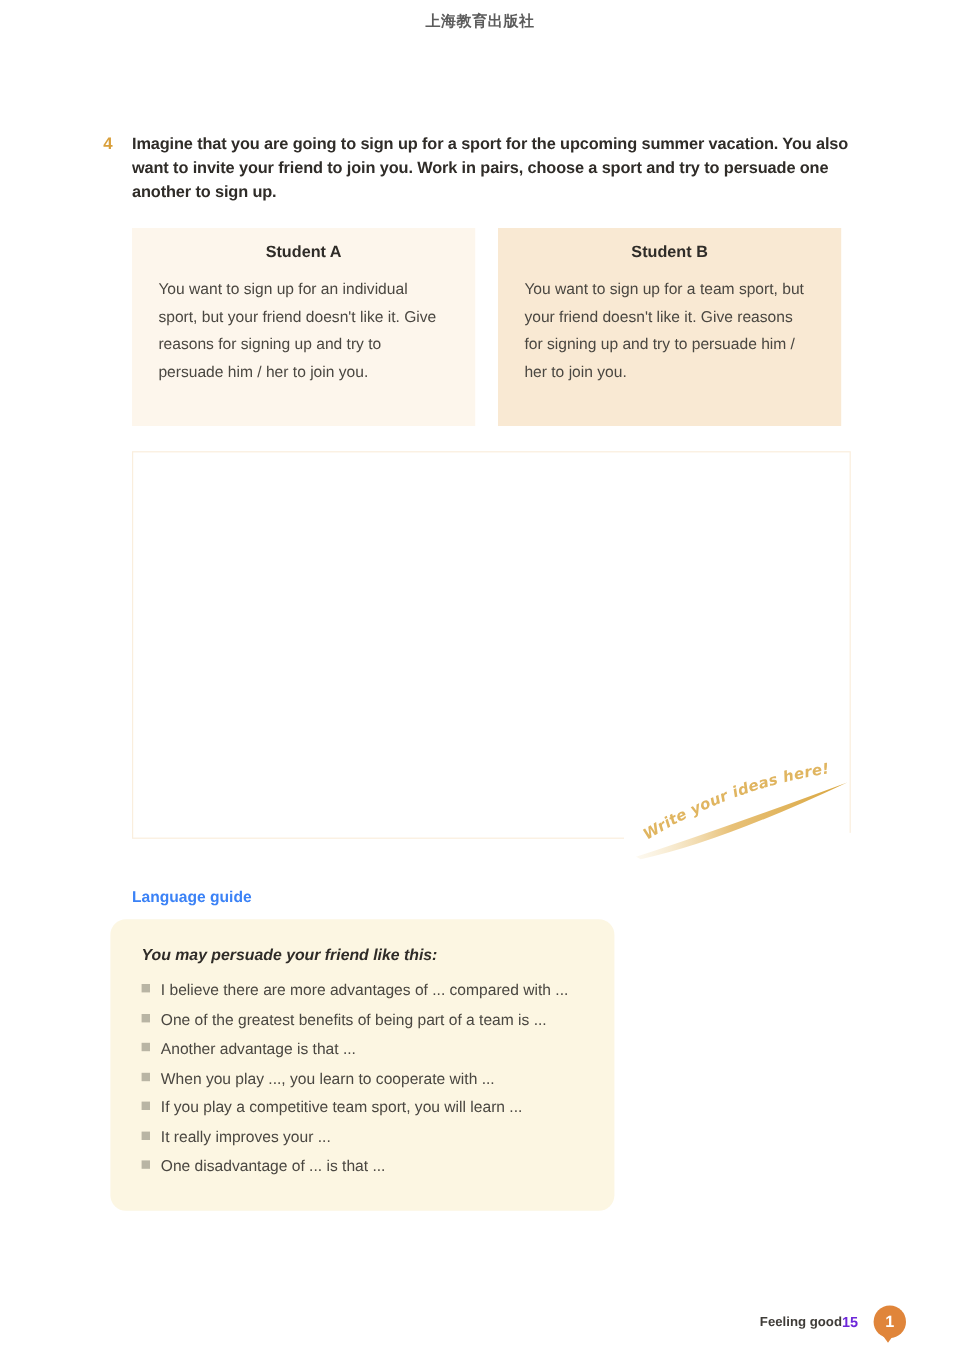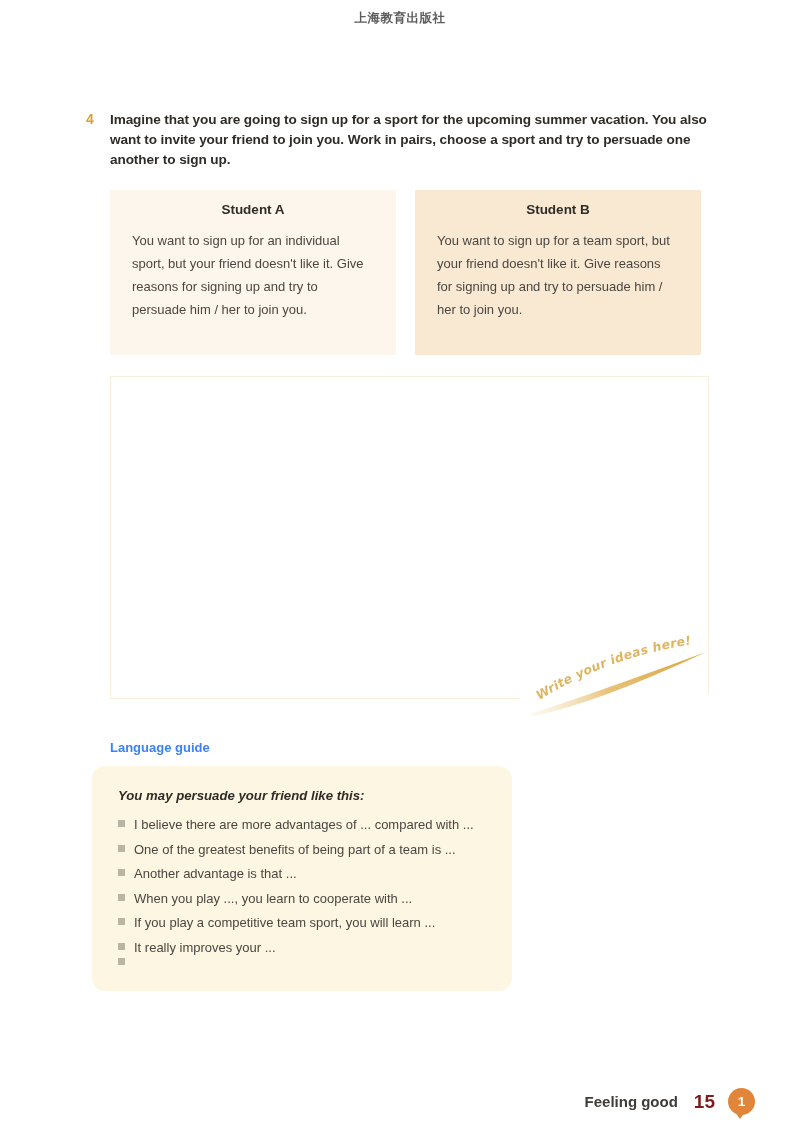--- a/index.html
+++ b/index.html
@@ -179,29 +179,28 @@
     top: 1088px;
     left: 0;
     width: 800px;
     display: flex;
     justify-content: flex-end;
     align-items: center;
     padding-right: 45px;
     box-sizing: border-box;
   }
   .footer-unit {
-    font-size: 15px;
+    font-size: 11px;
     font-weight: bold;
     color: #3f3c38;
   }
   .footer-page {
-    font-size: 19px;
-    font-weight: bold;
-    color: #7f1d1d;
-    margin-left: 16px;
+    font-size: 12px;
+    font-weight: bold;
+    color: #6d28d9;
   }
   .footer-badge {
     position: relative;
     margin-left: 13px;
     width: 27px;
     height: 27px;
   }
   .footer-badge .circ {
     position: absolute;
     inset: 0;
@@ -289,20 +288,21 @@
     <li class="lg-item">
       <span class="lg-bullet"></span>
       <span>If you play a competitive team sport, you will learn ...</span>
     </li>
     <li class="lg-item">
       <span class="lg-bullet"></span>
       <span>It really improves your ...</span>
     </li>
     <li class="lg-item">
       <span class="lg-bullet"></span>
+      <span>One disadvantage of ... is that ...</span>
     </li>
   </ul>
 </div>
 
 <div class="footer">
   <span class="footer-unit">Feeling good</span>
   <span class="footer-page">15</span>
   <span class="footer-badge">
     <span class="tail"></span>
     <span class="circ">1</span>

